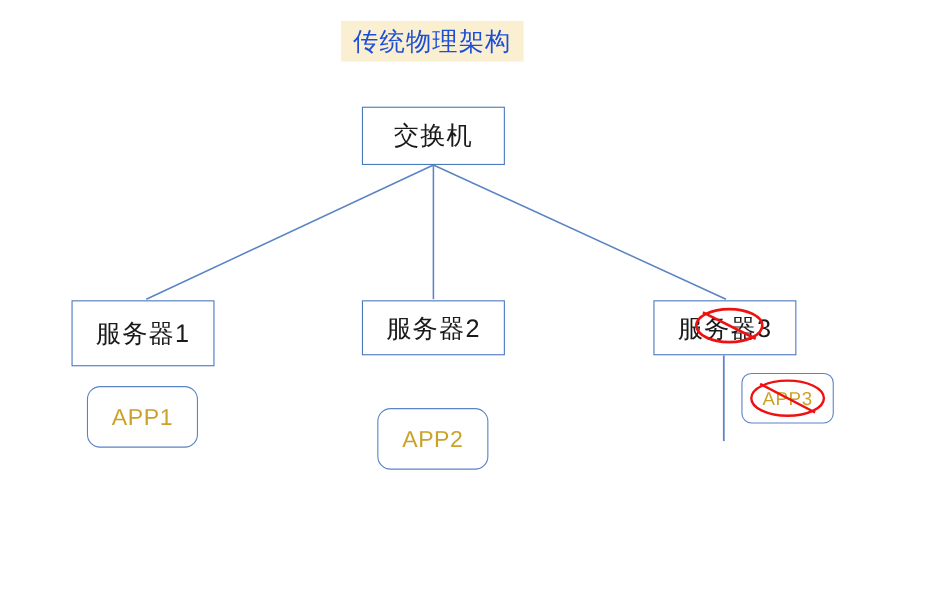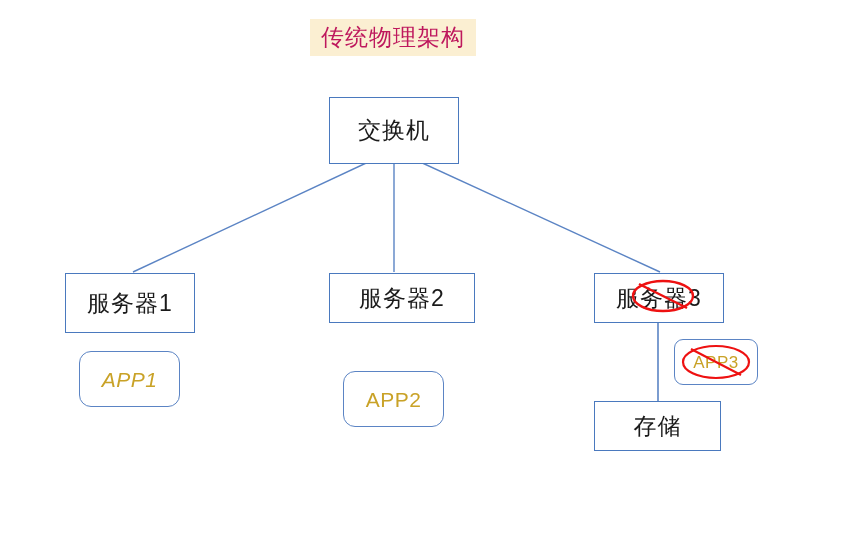--- a/index.html
+++ b/index.html
@@ -30,61 +30,61 @@
   .title-banner {
     position: absolute;
     left: 310px;
     top: 19px;
     width: 166px;
     height: 37px;
     background: #FBEFD2;
     display: flex;
     align-items: center;
     justify-content: center;
-    color: #be185d;
+    color: #1d4ed8;
     font-size: 23px;
     letter-spacing: 1px;
     line-height: 1;
   }
   
   .node {
     position: absolute;
     box-sizing: border-box;
     border: 1.3px solid #4A79BE;
     background: #ffffff;
     display: flex;
     align-items: center;
     justify-content: center;
     color: #1a1a1a;
     font-size: 23px;
     letter-spacing: 1px;
     line-height: 1;
   }
-  .node-switch   { left: 329px; top: 97px;  width: 130px; height: 67px; justify-content: center; }
+  .node-switch   { left: 329px; top: 97px;  width: 130px; height: 53px; justify-content: center; }
   .node-server1  { left: 65px;  top: 273px; width: 130px; height: 60px; }
-  .node-server2  { left: 329px; top: 273px; width: 146px; height: 50px; text-align: right; }
+  .node-server2  { left: 329px; top: 273px; width: 130px; height: 50px; text-align: right; }
   .node-server3  { left: 594px; top: 273px; width: 130px; height: 50px; }
   .node-storage  { left: 594px; top: 401px; width: 127px; height: 50px; }
 
   
   .app-node {
     position: absolute;
     box-sizing: border-box;
     border: 1.3px solid #5B84C4;
     border-radius: 12px;
     background: #ffffff;
     display: flex;
     align-items: center;
     justify-content: center;
     color: #C9A227;
     font-size: 21px;
     letter-spacing: 0.5px;
     line-height: 1;
   }
-  .app-1 { left: 79px;  top: 351px; width: 101px; height: 56px; font-style: italic; }
+  .app-1 { left: 79px;  top: 351px; width: 101px; height: 56px; }
   .app-2 { left: 343px; top: 351px; width: 101px; height: 56px; margin-top: 20px; }
   .app-3 {
     left: 674px; top: 339px; width: 84px; height: 46px;
     font-size: 17px;
     border-radius: 9px;
   }
 
   
   .strike-overlay {
     position: absolute;
@@ -114,23 +114,20 @@
   <div class="node node-server1">
     <span>服务器1</span>
   </div>
   <div class="node node-server2">
     <span>服务器2</span>
   </div>
   <div class="node node-server3">
     <span>服务器3</span>
   </div>
 
-  <div class="node node-storage">
-    <span>存储</span>
-  </div>
 
   <div class="app-node app-1">
     <span>APP1</span>
   </div>
   <div class="app-node app-2">
     <span>APP2</span>
   </div>
   <div class="app-node app-3">
     <span>APP3</span>
   </div>

